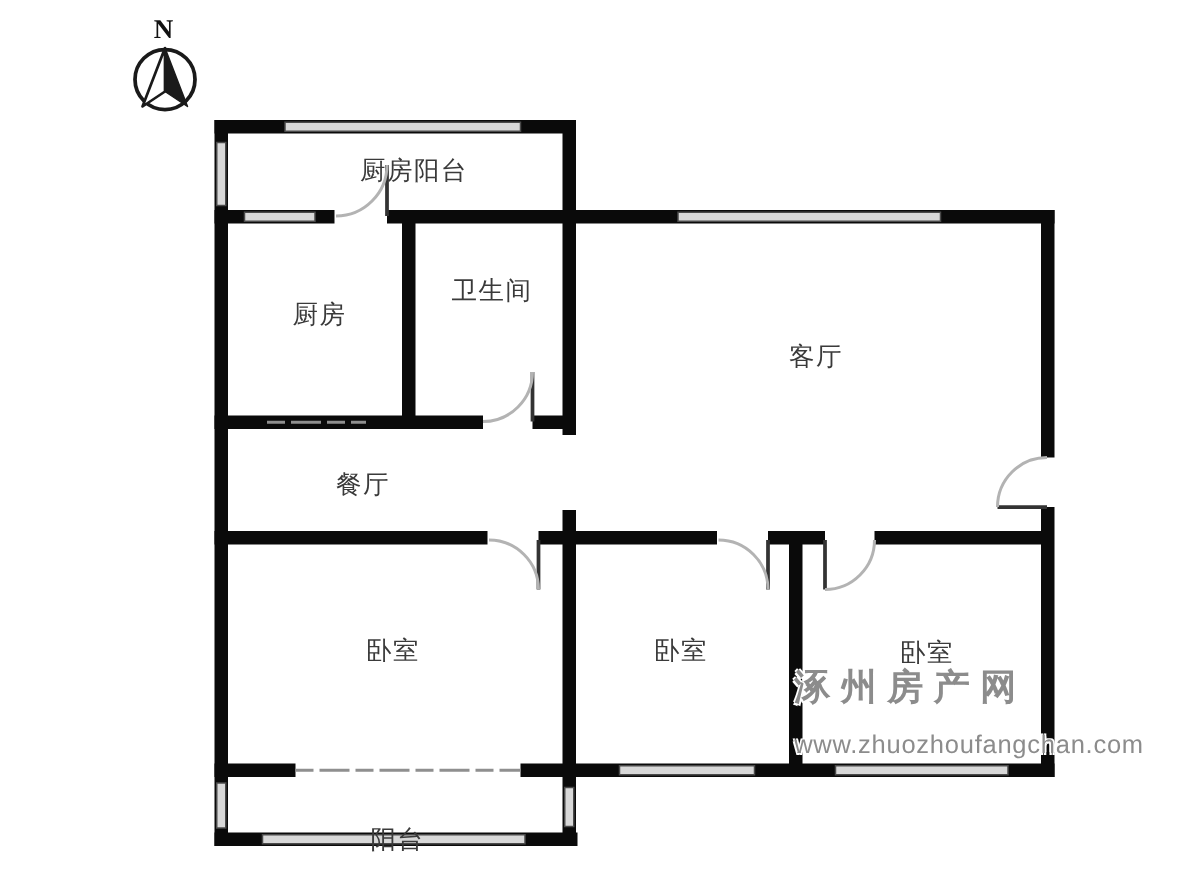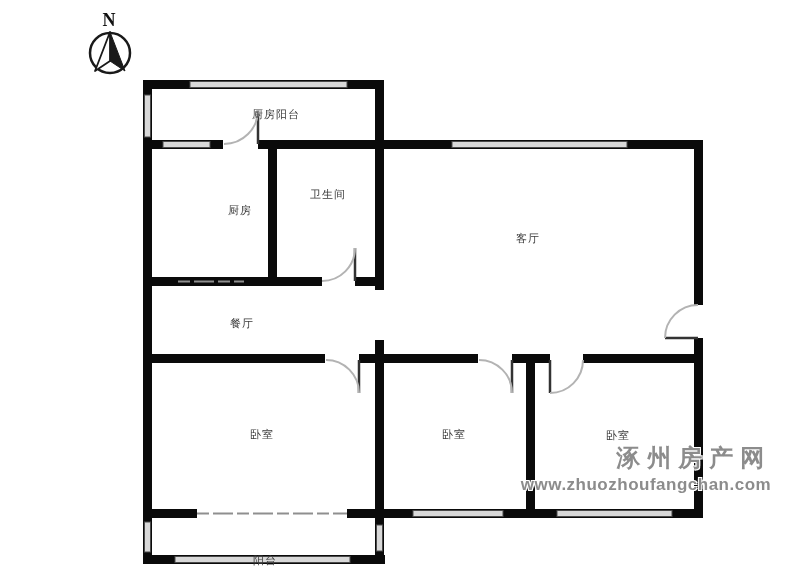--- a/index.html
+++ b/index.html
@@ -17,35 +17,35 @@
   .cut{fill:#ffffff;}
   .window-rect{fill:var(--window-fill);stroke:var(--window-edge);stroke-width:1;}
   .door-arc{fill:none;stroke:var(--door-arc);stroke-width:2;}
   .door-panel{stroke:var(--door-panel);stroke-width:2.5;}
   .thin-pass{stroke:var(--thin-line);stroke-width:2;stroke-dasharray:12 4 20 4;}
   .compass-circle{fill:#ffffff;stroke:#1a1a1a;stroke-width:2.5;}
   .needle-right{fill:#1a1a1a;stroke:#1a1a1a;stroke-width:1;stroke-linejoin:round;}
   .needle-left{fill:#ffffff;stroke:#1a1a1a;stroke-width:1.8;stroke-linejoin:round;}
   .room-label{
     position:absolute;transform:translate(-50%,-50%);
-    color:var(--label);font-size:11px;letter-spacing:1px;white-space:nowrap;
+    color:var(--label);font-size:17px;letter-spacing:1px;white-space:nowrap;
   }
   .compass-n{
     position:absolute;left:109px;top:20px;transform:translate(-50%,-50%);
     font-family:"Liberation Serif","DejaVu Serif",serif;
     font-weight:bold;font-size:18px;color:#111111;
   }
   .watermark{position:absolute;left:646px;top:442px;transform:translateX(-50%);
-    text-align:right;white-space:nowrap;}
+    text-align:left;white-space:nowrap;}
   .wm-line1{
     font-weight:bold;font-size:24px;letter-spacing:7px;color:var(--watermark);
     text-shadow:-1px -1px 0 #fff,1px -1px 0 #fff,-1px 1px 0 #fff,1px 1px 0 #fff;
   }
   .wm-line2{
-    font-weight:bold;font-size:17px;letter-spacing:0.5px;color:var(--watermark);margin-top:1px;
+    font-weight:normal;font-size:17px;letter-spacing:0.5px;color:var(--watermark);margin-top:13px;
     text-shadow:-1px -1px 0 #fff,1px -1px 0 #fff,-1px 1px 0 #fff,1px 1px 0 #fff;
   }
 </style>
 </head>
 <body>
 
 <div class="canvas">
 
   <svg class="plan-svg" width="800" height="582" viewBox="0 0 800 582">
 
@@ -114,23 +114,23 @@
     <g>
       <circle class="compass-circle" cx="110" cy="53" r="20"></circle>
       <polygon class="needle-right" points="110,32 125,71 110,61"></polygon>
       <polygon class="needle-left" points="110,32 95,71 110,61"></polygon>
     </g>
   </svg>
 
   <div class="compass-n">N</div>
 
   <div class="room-label" style="left:276px;top:114px">厨房阳台</div>
-  <div class="room-label" style="left:240px;top:210px">厨房</div>
+  <div class="room-label" style="left:213px;top:210px">厨房</div>
   <div class="room-label" style="left:328px;top:194px">卫生间</div>
-  <div class="room-label" style="left:528px;top:238px">客厅</div>
+  <div class="room-label" style="left:544px;top:238px">客厅</div>
   <div class="room-label" style="left:242px;top:323px">餐厅</div>
   <div class="room-label" style="left:262px;top:434px">卧室</div>
   <div class="room-label" style="left:454px;top:434px">卧室</div>
   <div class="room-label" style="left:618px;top:435px">卧室</div>
   <div class="room-label" style="left:265px;top:560px">阳台</div>
 
   <div class="watermark">
     <div class="wm-line1">涿州房产网</div>
     <div class="wm-line2">www.zhuozhoufangchan.com</div>
   </div>

